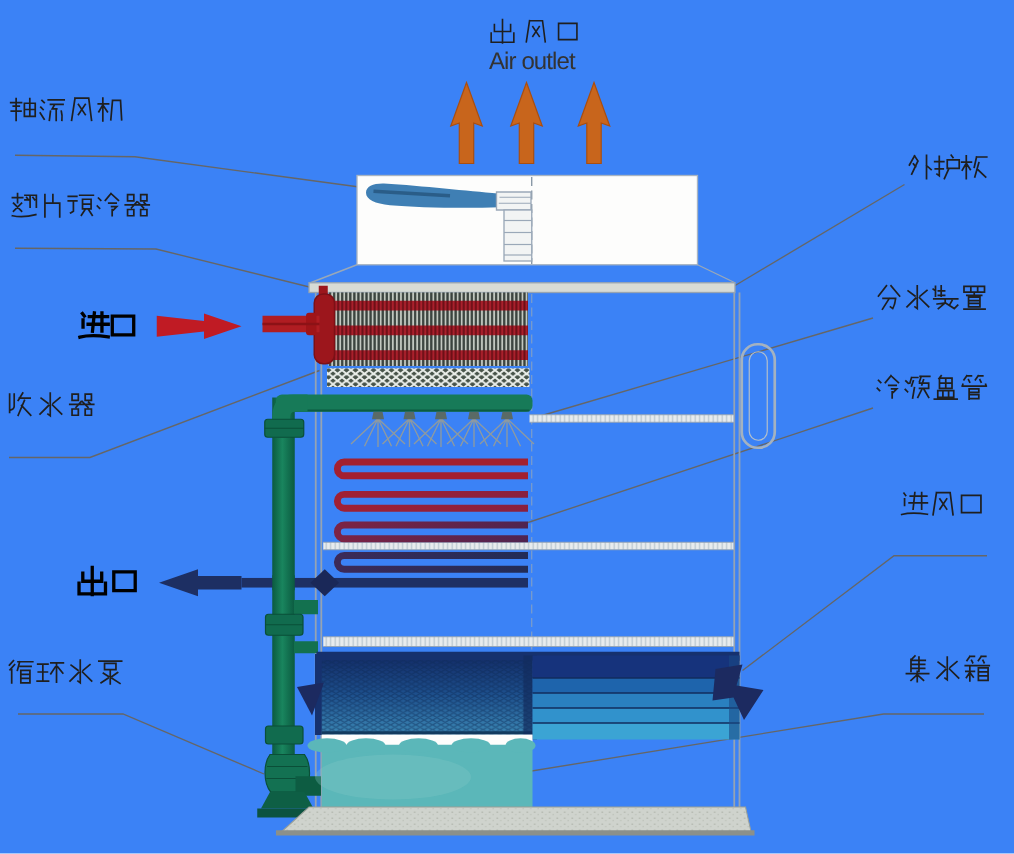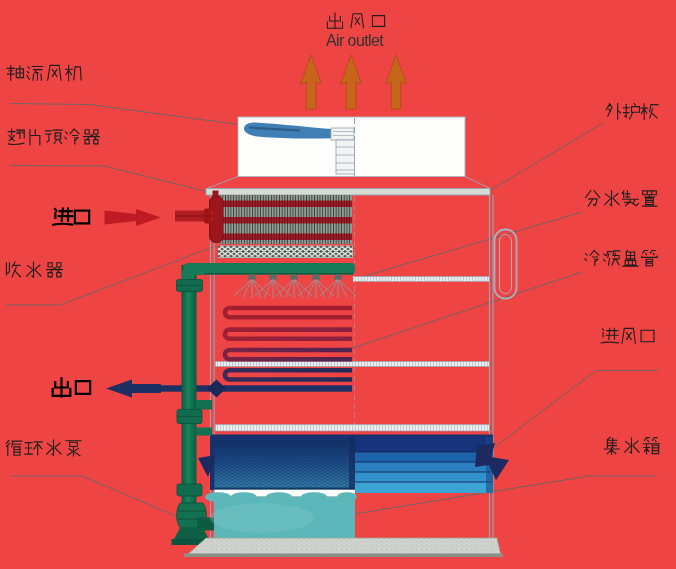--- a/index.html
+++ b/index.html
@@ -1,16 +1,16 @@
 <!DOCTYPE html>
 <html><head>
 <meta charset="utf-8">
 <style>
 html,body{margin:0;padding:0;background:#fff;}
-#page{position:relative;width:676px;height:569px;background:#ef4444;overflow:hidden;
+#page{position:relative;width:676px;height:569px;background:#3b82f6;overflow:hidden;
 font-family:"Liberation Sans",sans-serif;}
 svg{position:absolute;left:0;top:0;}
 </style>
 </head>
 <body>
 <div id="page">
 <svg width="676" height="569" viewBox="0 0 676 569">
 <defs>
 <pattern id="fins" width="2.7" height="49" patternUnits="userSpaceOnUse">
   <rect width="2.7" height="49" fill="#c2c8c0"></rect>

